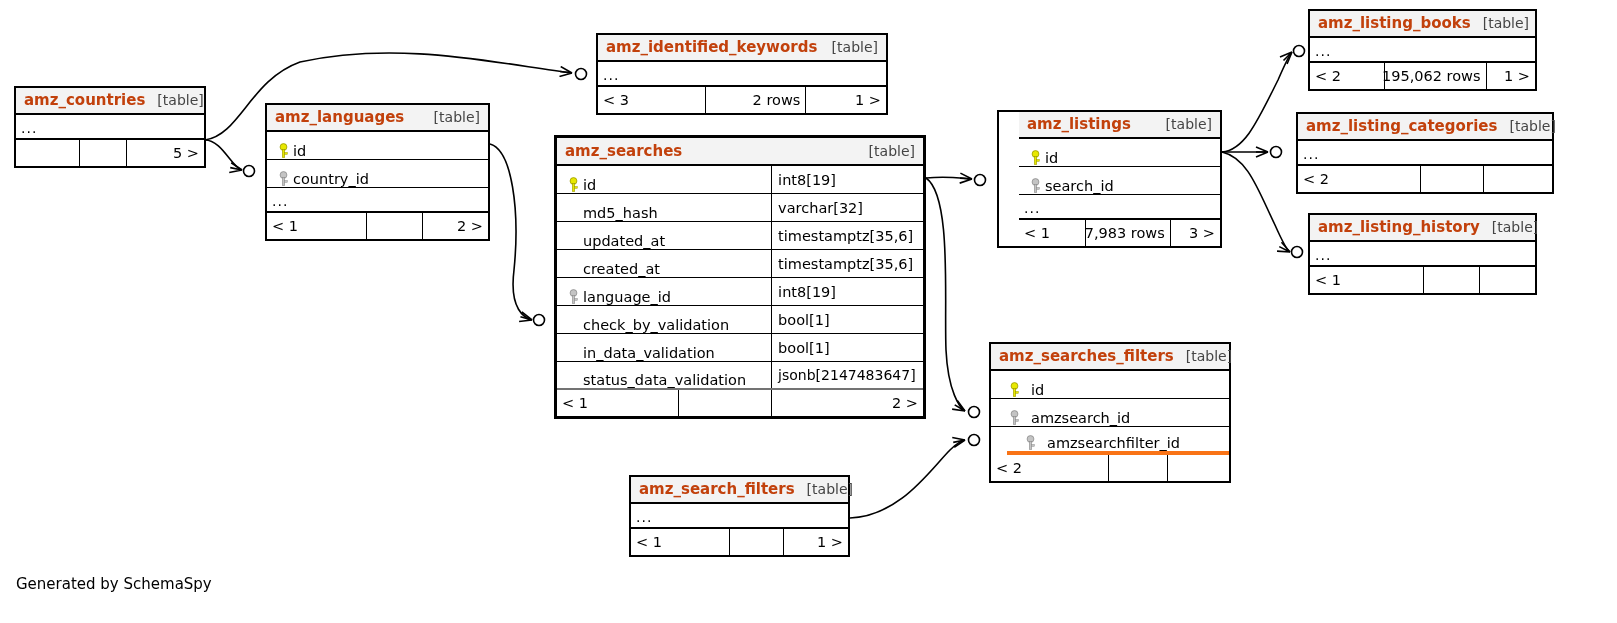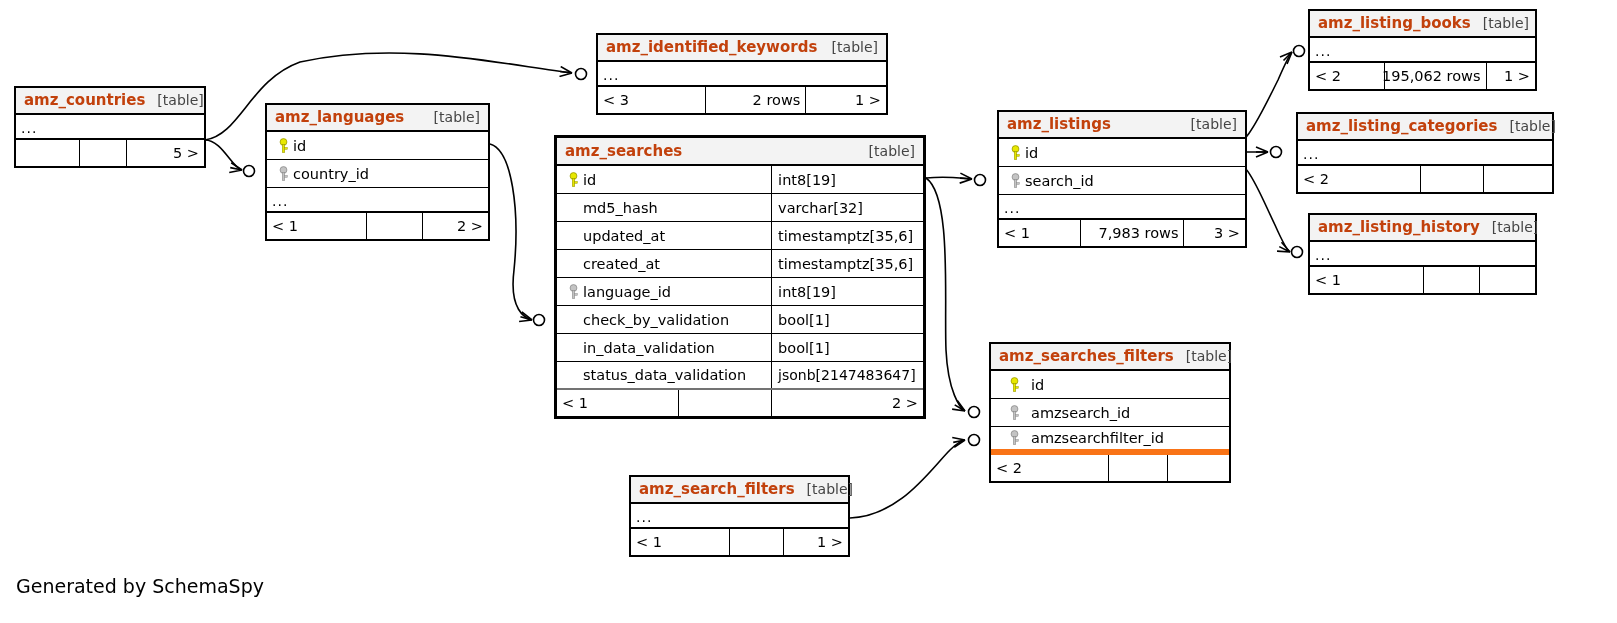--- a/index.html
+++ b/index.html
@@ -55,21 +55,21 @@
   .col-row {
     display: flex;
     align-items: center;
     height: 28px;
     border-bottom: 1.5px solid #000000;
     box-sizing: border-box;
   }
   .col-row:last-child { border-bottom: none; }
   .col-name-cell {
     display: flex;
-    align-items: center;
+    align-items: flex-end;
     flex: 1 1 auto;
     padding-left: 6px;
     min-width: 0;
     height: 100%;
     box-sizing: border-box;
   }
   .col-type-cell {
     border-left: 1.5px solid #000000;
     padding-left: 6px;
     display: flex;
@@ -118,21 +118,21 @@
     border-left: 1.5px solid #000000;
     padding: 0 5px;
     white-space: nowrap;
   }
   .f-cell:first-child { border-left: none; }
   .f-left { justify-content: flex-start; }
   .f-center { justify-content: flex-end; }
   .f-right { justify-content: flex-end; }
   .credit {
     position: absolute;
-    font-size: 19px;
+    font-size: 15px;
     color: #000000;
     white-space: nowrap;
   }
 </style>
 </head>
 <body>
 
 <div id="canvas">
 
   <svg class="edges" xmlns="http://www.w3.org/2000/svg">
@@ -322,21 +322,21 @@
       <div class="col-type-cell" style="width:41.5%; font-size:14px;">jsonb[2147483647]</div>
     </div>
 
     <div class="footer-row">
       <div class="f-cell f-left" style="width:33%">&lt; 1</div>
       <div class="f-cell f-center" style="width:25.5%"></div>
       <div class="f-cell f-right" style="width:41.5%">2 &gt;</div>
     </div>
   </div>
 
-  <div class="table-box" style="left:997px; top:110px; width:250px;">
+  <div class="table-box" style="left:997px; top:110px; width:225px;padding-left:20px;">
     <div class="tbl-header">
       <span class="tbl-name">amz_listings</span>
       <span class="tbl-kind">[table]</span>
     </div>
     <div class="col-row">
       <div class="col-name-cell">
         <span class="key-slot">
           <svg width="11" height="16" viewBox="0 0 11 16">
               <circle cx="5.5" cy="4" r="3.4" fill="#e8e800" stroke="#9a9a00" stroke-width="0.8"></circle>
               <rect x="4.3" y="6.5" width="2.4" height="8" fill="#e8e800" stroke="#9a9a00" stroke-width="0.6"></rect>
@@ -435,21 +435,21 @@
         <span class="key-slot" style="width:34px;min-width:34px">
           <svg width="11" height="16" viewBox="0 0 11 16">
               <circle cx="5.5" cy="4" r="3.4" fill="#c4c4c4" stroke="#8d8d8d" stroke-width="0.8"></circle>
               <rect x="4.3" y="6.5" width="2.4" height="8" fill="#c4c4c4" stroke="#8d8d8d" stroke-width="0.6"></rect>
               <rect x="6.7" y="9.5" width="2.6" height="1.8" fill="#c4c4c4" stroke="#8d8d8d" stroke-width="0.5"></rect>
             </svg>
         </span>
         <span class="col-label">amzsearch_id</span>
       </div>
     </div>
-    <div class="col-row" style="border-bottom:6px solid #f97316;">
+    <div class="col-row" style="border-bottom:4px solid #f97316;margin-left:16px;">
       <div class="col-name-cell">
         <span class="key-slot" style="width:34px;min-width:34px">
           <svg width="11" height="16" viewBox="0 0 11 16">
               <circle cx="5.5" cy="4" r="3.4" fill="#c4c4c4" stroke="#8d8d8d" stroke-width="0.8"></circle>
               <rect x="4.3" y="6.5" width="2.4" height="8" fill="#c4c4c4" stroke="#8d8d8d" stroke-width="0.6"></rect>
               <rect x="6.7" y="9.5" width="2.6" height="1.8" fill="#c4c4c4" stroke="#8d8d8d" stroke-width="0.5"></rect>
             </svg>
         </span>
         <span class="col-label">amzsearchfilter_id</span>
       </div>

